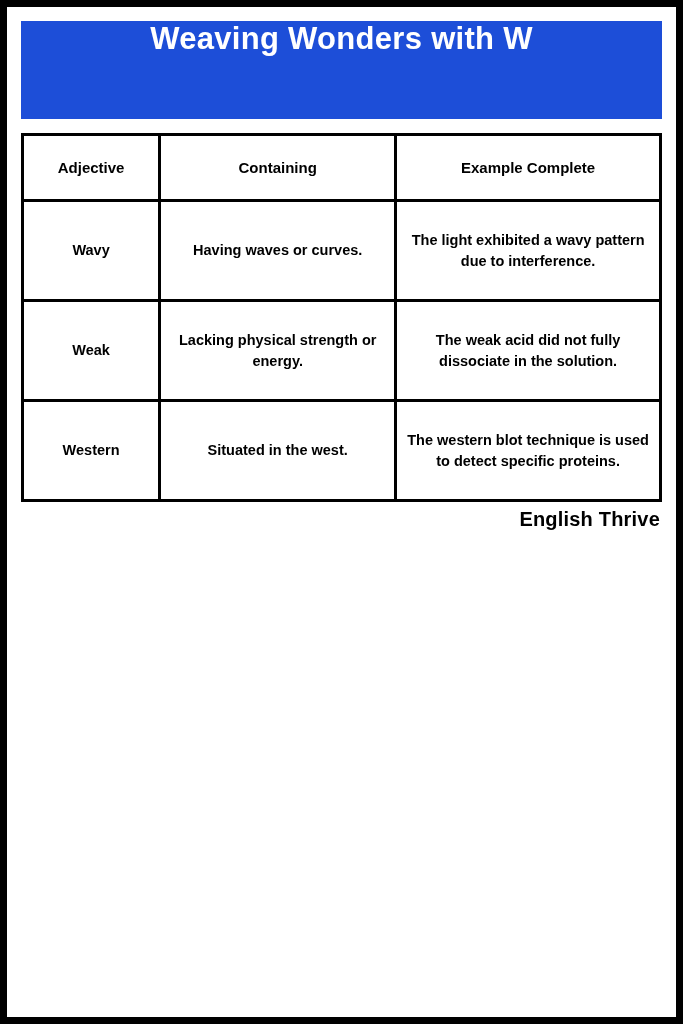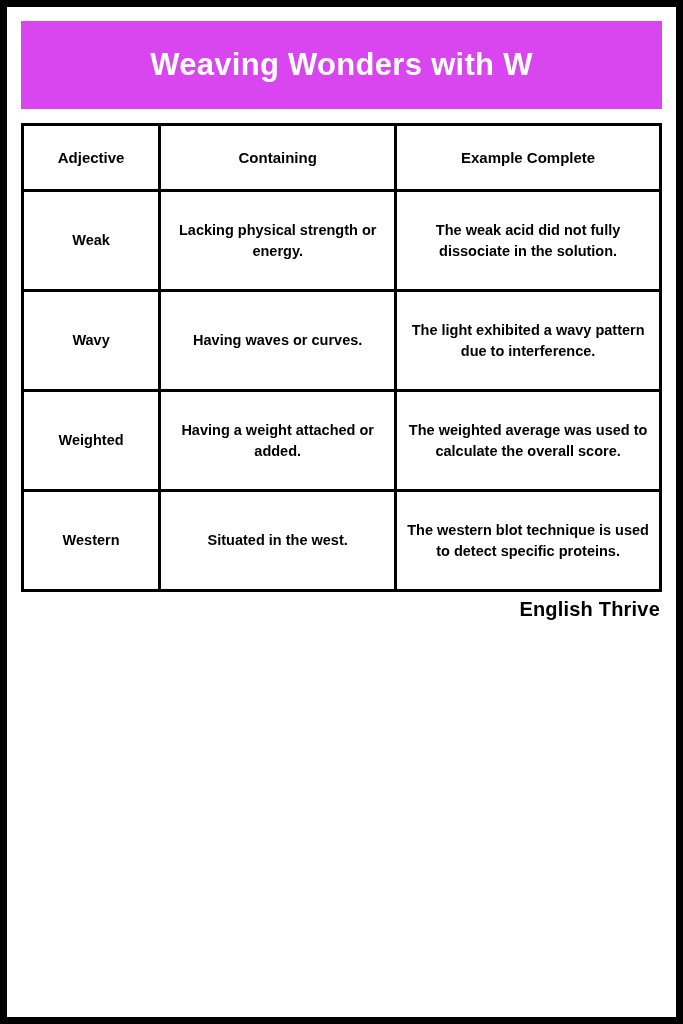--- a/index.html
+++ b/index.html
@@ -25,25 +25,25 @@
   .inner {
     position: absolute;
     left: 14px;
     top: 14px;
     right: 14px;
     bottom: 10px;
     display: flex;
     flex-direction: column;
   }
   .title-banner {
-    background: #d946ef;
+    background: #1d4ed8;
     color: #ffffff;
-    height: 88px;
+    height: 98px;
     display: flex;
-    align-items: center;
+    align-items: flex-start;
     justify-content: center;
     flex: none;
   }
   .title-text {
     font-size: 31px;
     font-weight: bold;
     letter-spacing: 0.3px;
     text-align: center;
   }
   .table-wrap {
@@ -108,33 +108,28 @@
         </colgroup>
         <thead>
           <tr>
             <th>Adjective</th>
             <th>Containing</th>
             <th>Example Complete</th>
           </tr>
         </thead>
         <tbody>
           <tr class="row-h">
-            <td>Weak</td>
-            <td>Lacking physical strength or energy.</td>
-            <td>The weak acid did not fully dissociate in the solution.</td>
-          </tr>
-          <tr class="row-h">
             <td>Wavy</td>
             <td>Having waves or curves.</td>
             <td>The light exhibited a wavy pattern due to interference.</td>
           </tr>
           <tr class="row-h">
-            <td>Weighted</td>
-            <td>Having a weight attached or added.</td>
-            <td>The weighted average was used to calculate the overall score.</td>
+            <td>Weak</td>
+            <td>Lacking physical strength or energy.</td>
+            <td>The weak acid did not fully dissociate in the solution.</td>
           </tr>
           <tr class="row-h">
             <td>Western</td>
             <td>Situated in the west.</td>
             <td>The western blot technique is used to detect specific proteins.</td>
           </tr>
         </tbody>
       </table>
     </div>
 

